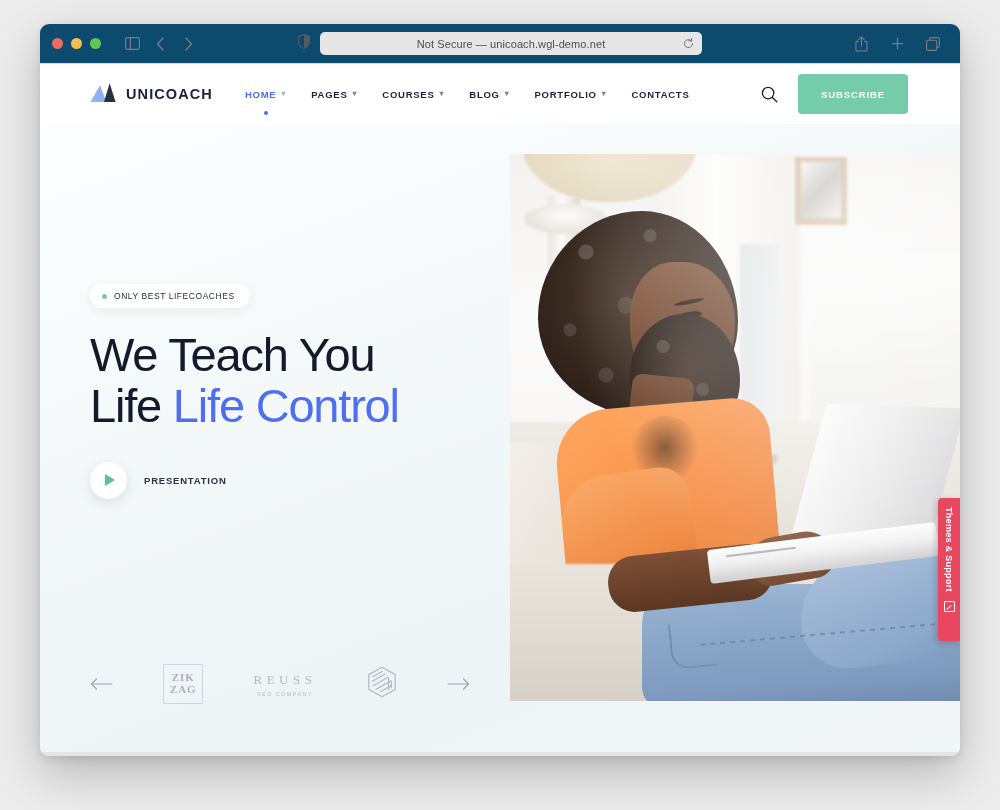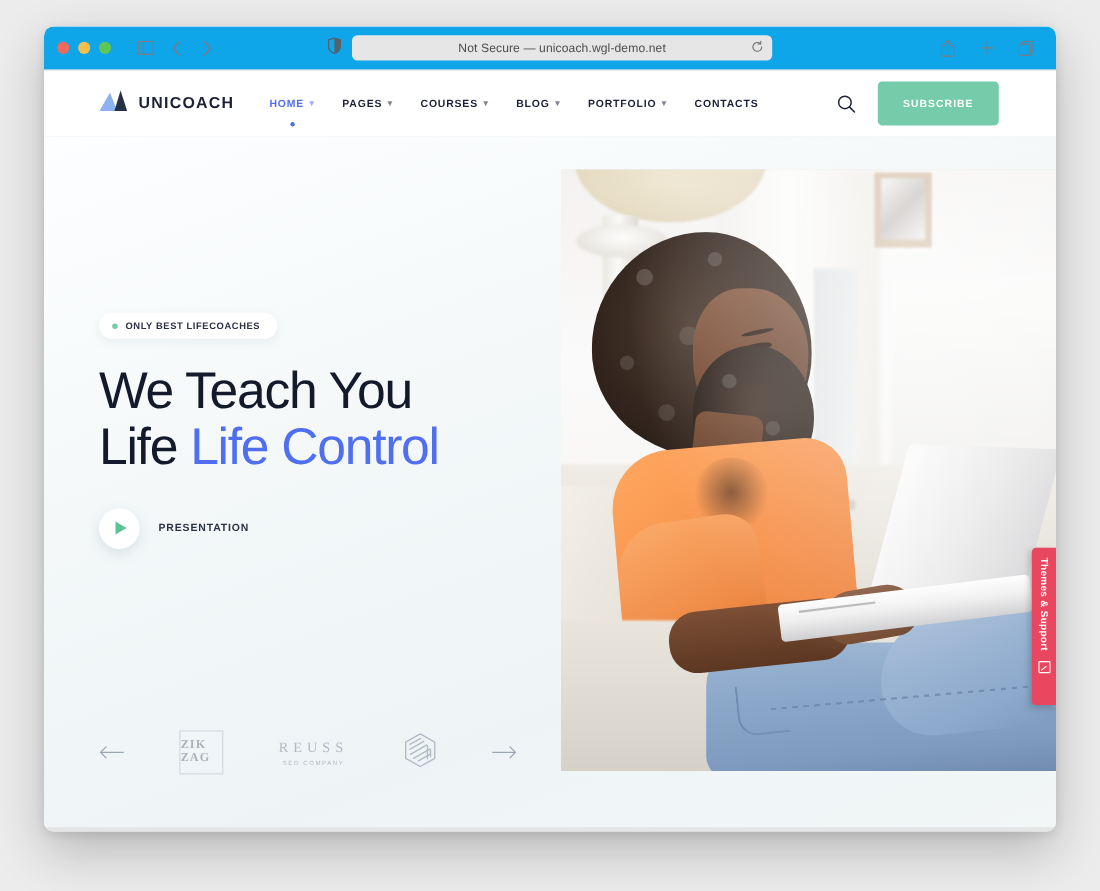--- a/index.html
+++ b/index.html
@@ -22,21 +22,21 @@
     background: #ffffff;
     border-radius: 9px;
     box-shadow: 0 18px 46px rgba(0,0,0,0.22), 0 3px 10px rgba(0,0,0,0.10);
     overflow: hidden;
   }
 
   
   .toolbar {
     position: relative;
     height: 40px;
-    background: #0ea5e9;
+    background: #0c4a6e;
     border-bottom: 1px solid #dcdcdd;
     display: flex;
     align-items: center;
   }
   .traffic-lights {
     display: flex;
     gap: 8px;
     margin-left: 12px;
   }
   .dot { width: 11px; height: 11px; border-radius: 50%; }
@@ -194,21 +194,21 @@
     padding: 7px 15px 7px 12px;
     box-shadow: 0 3px 10px rgba(40,70,90,0.07);
   }
   .badge-dot {
     width: 5px; height: 5px;
     border-radius: 50%;
     background: #74ccab;
   }
   .badge-text {
     font-size: 8.5px;
-    font-weight: bold;
+    font-weight: normal;
     letter-spacing: 0.55px;
     color: #2b3144;
   }
 
   .hero-title {
     margin-top: 22px;
     font-size: 47px;
     line-height: 1.08;
     font-weight: normal;
     letter-spacing: -1.2px;
@@ -289,21 +289,21 @@
     opacity: 0.72;
     display: flex;
     align-items: center;
     justify-content: center;
   }
   .zikzag {
     width: 40px; height: 40px;
     border: 1px solid #c3ccd6;
     display: flex;
     flex-direction: column;
-    align-items: flex-start;
+    align-items: center;
     justify-content: center;
     font-family: "Liberation Serif", serif;
     font-weight: bold;
     font-size: 11px;
     letter-spacing: 1px;
     color: #8e99a6;
     line-height: 1.05;
   }
   .reuss { text-align: center; color: #9aa4b1; }
   .reuss-main {

